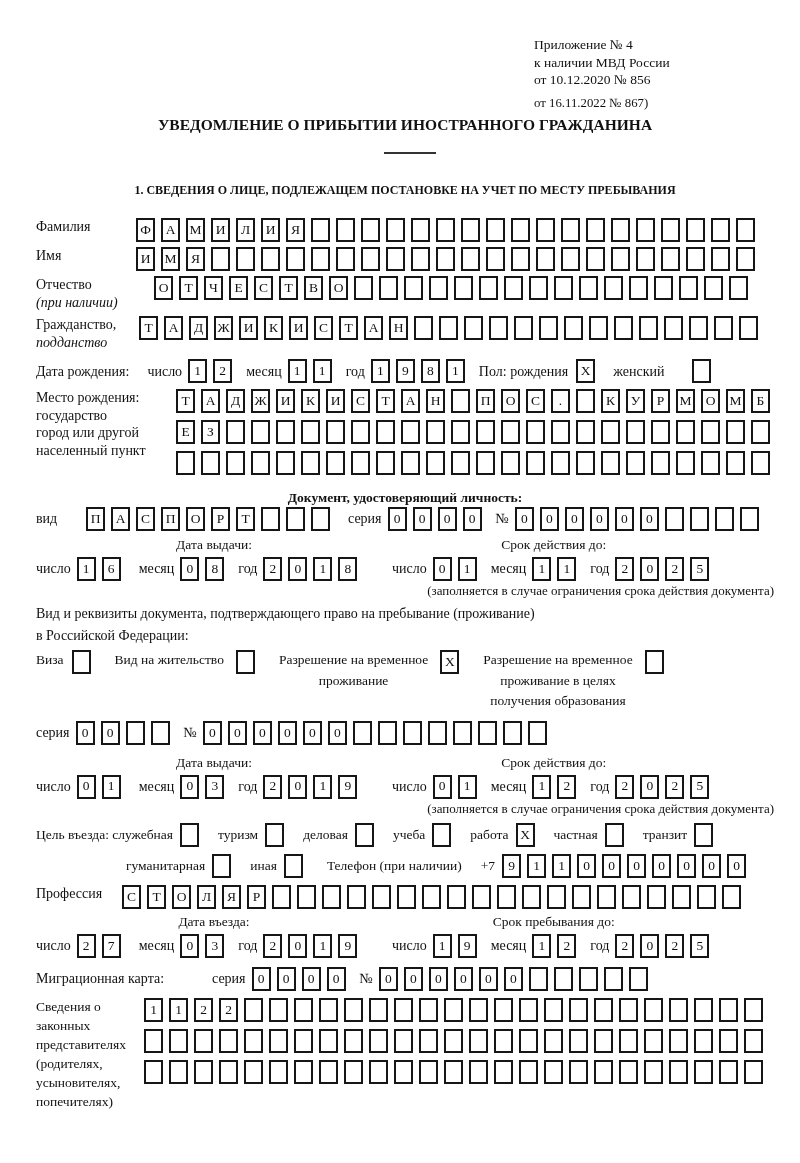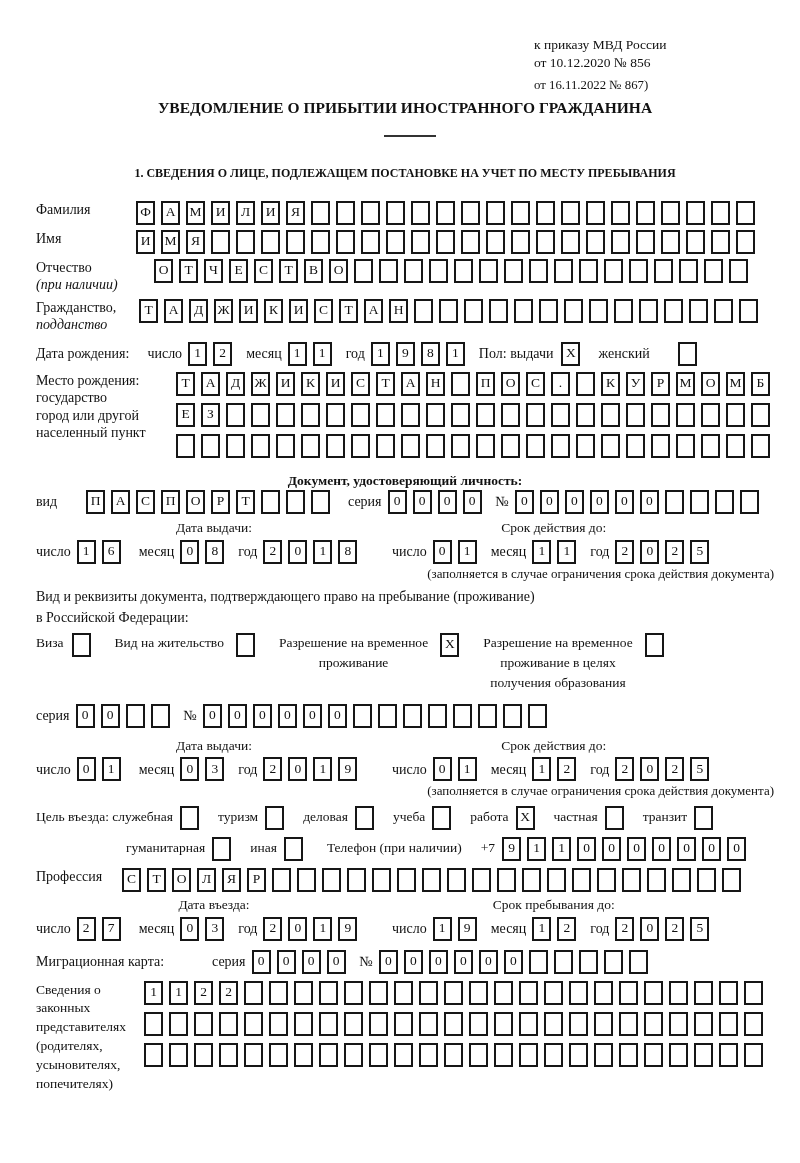--- a/index.html
+++ b/index.html
@@ -44,21 +44,22 @@
   .cbrow .t{margin-right:7px;} .cbrow .sp{width:13px;flex:none;}
   .mcells>.cells{margin-bottom:7px;}
   .replbl{font-size:13.5px;line-height:1.4;}
 </style>
 </head>
 <body>
 
 <div class="page">
 
   <div class="hdr">
-    <div>к приказу МВД России</div>
+    <div>Приложение № 4</div>
+    <div>к наличии МВД России</div>
     <div>от 10.12.2020 № 856</div>
     <div class="rev">
       <div>от 16.11.2022 № 867)</div>
     </div>
   </div>
 
 
   <div class="title">
     <div>УВЕДОМЛЕНИЕ О ПРИБЫТИИ ИНОСТРАННОГО ГРАЖДАНИНА</div>
     <div>
@@ -219,21 +220,21 @@
     <span class="dgroup">
       <span class="dlbl">год</span>
       <span class="cells">
           <span class="cell">1</span>
           <span class="cell">9</span>
           <span class="cell">8</span>
           <span class="cell">1</span>
         </span>
     </span>
     <span class="gap8"></span>
-    <span>Пол: выдачи</span>
+    <span>Пол: рождения</span>
     <span class="gap8"></span>
     <span class="cells">
         <span class="cell">X</span>
       </span>
     <span class="gap12"></span>
     <span>женский</span>
     <span class="gap28"></span>
     <span class="cells">
         <span class="cell"></span>
       </span>

